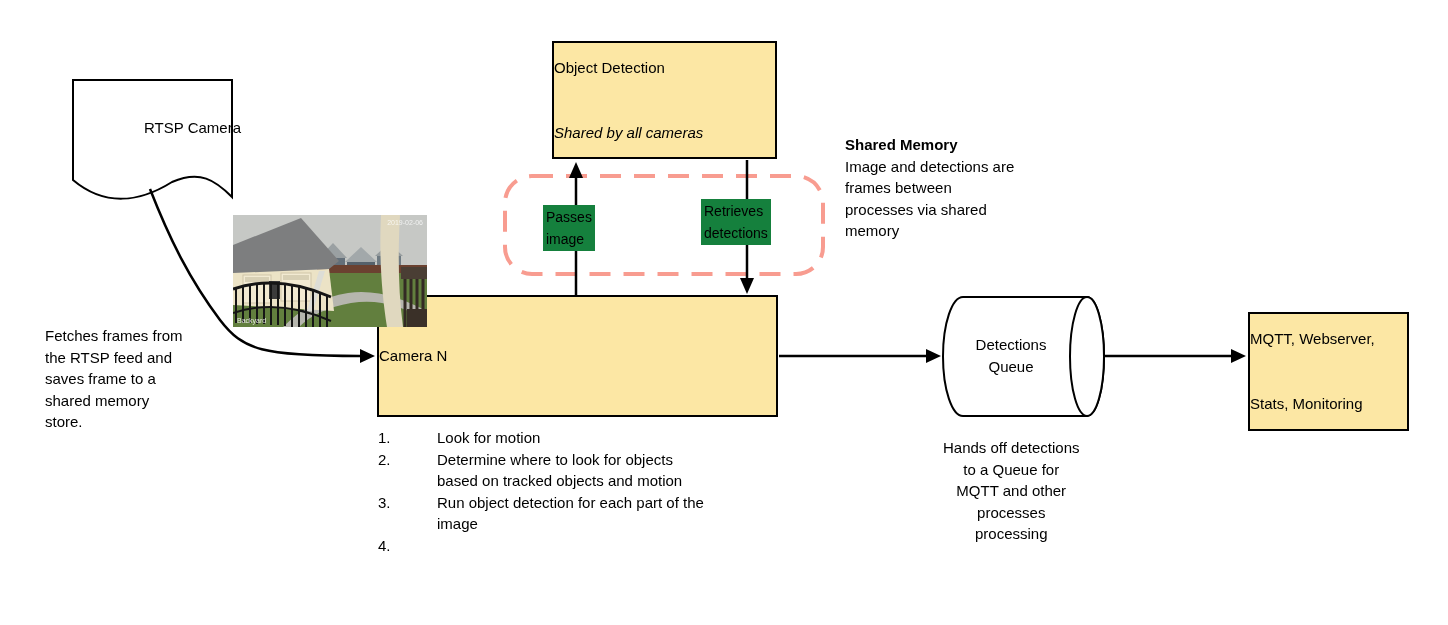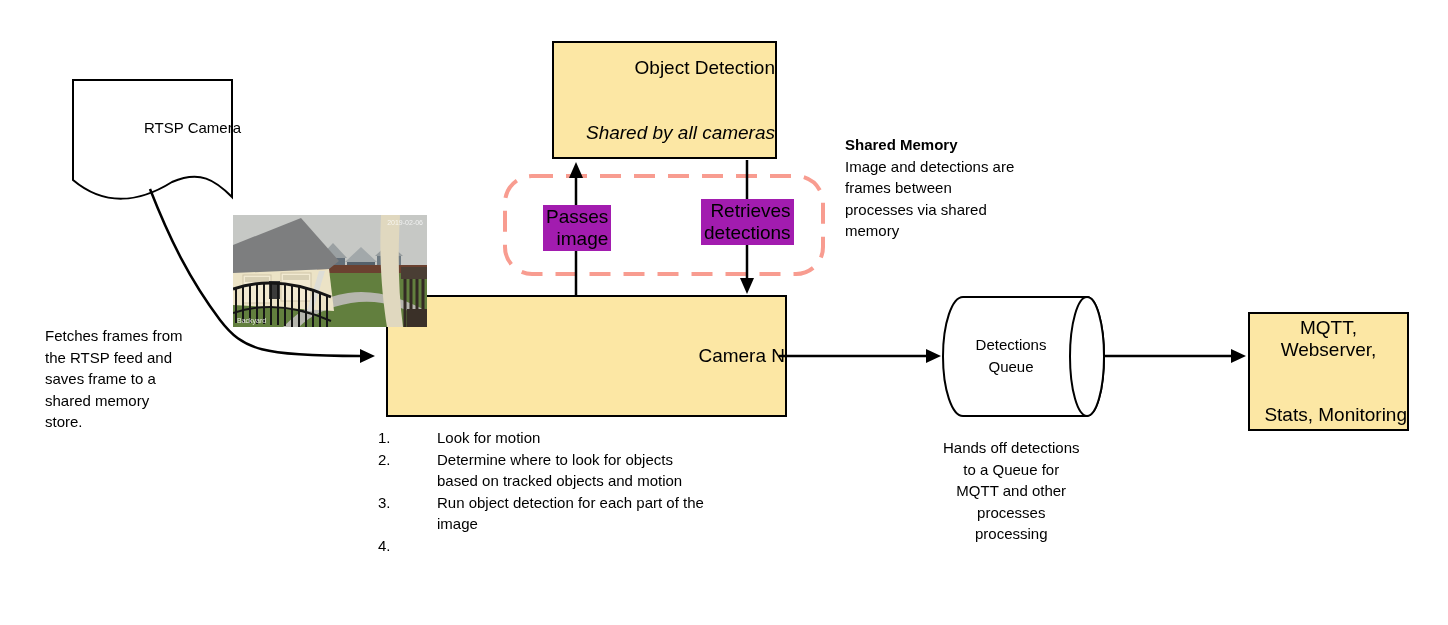--- a/index.html
+++ b/index.html
@@ -2,45 +2,45 @@
 <html><head>
 <meta charset="utf-8">
 <style>
   html,body{margin:0;padding:0;background:#ffffff;}
   .canvas{
     position:relative;width:1448px;height:625px;background:#ffffff;
     font-family:"Liberation Sans",sans-serif;color:#000;overflow:hidden;
   }
   .node{
     position:absolute;background:#FCE7A4;border:2px solid #000;box-sizing:border-box;
-    display:flex;flex-direction:column;align-items:flex-end;justify-content:center;
-    font-size:19px;line-height:22px;text-align:center;z-index:1;gap:43px;
+    display:flex;flex-direction:column;align-items:flex-start;justify-content:center;
+    font-size:15px;line-height:22px;text-align:center;z-index:1;gap:43px;
   }
   #object-detection{left:552px;top:41px;width:225px;height:118px;}
-  #camera-n{left:386px;top:295px;width:401px;height:122px;}
+  #camera-n{left:377px;top:295px;width:401px;height:122px;}
   #outputs-box{left:1248px;top:312px;width:161px;height:119px;}
   .italic{font-style:italic;}
   .bold{font-weight:bold;}
   .overlay{position:absolute;left:0;top:0;z-index:2;pointer-events:none;}
   .rtsp-label{
     position:absolute;left:73px;top:80px;width:159px;height:95px;
     display:flex;align-items:center;justify-content:center;font-size:15px;z-index:3;padding-left:40px;
   }
   .cyl-label{
     position:absolute;left:943px;top:296px;width:136px;height:120px;
     display:flex;flex-direction:column;align-items:center;justify-content:center;
     font-size:15px;line-height:22px;text-align:center;z-index:3;
   }
   .note{position:absolute;font-size:15px;line-height:21.5px;z-index:3;}
   #fetch-note{left:45px;top:325px;}
   #shared-memory-note{left:845px;top:134px;}
   #queue-note{left:943px;top:437px;text-align:center;}
   .edge-label{
-    position:absolute;font-size:19px;line-height:22px;background:#a21caf;
-    padding:1px 3px;z-index:3;text-align:right;
+    position:absolute;font-size:14px;line-height:22px;background:#15803d;
+    padding:1px 3px;z-index:3;
   }
   #passes-label{left:543px;top:205px;}
   #retrieves-label{left:701px;top:199px;}
   .steps{position:absolute;left:378px;top:427px;z-index:3;font-size:15px;line-height:21.5px;}
   .step-row{display:flex;}
   .step-num{width:59px;}
   .step-text{width:345px;}
   .photo{position:absolute;left:233px;top:215px;width:194px;height:112px;z-index:4;}
 </style>
 </head>

